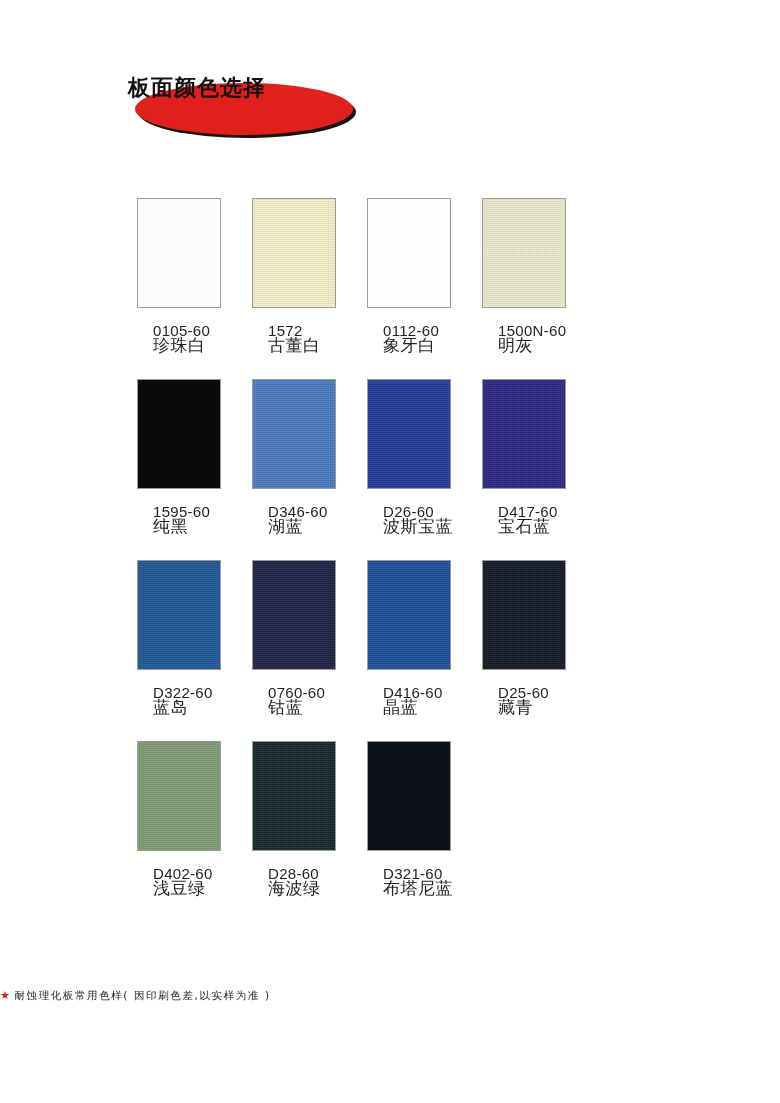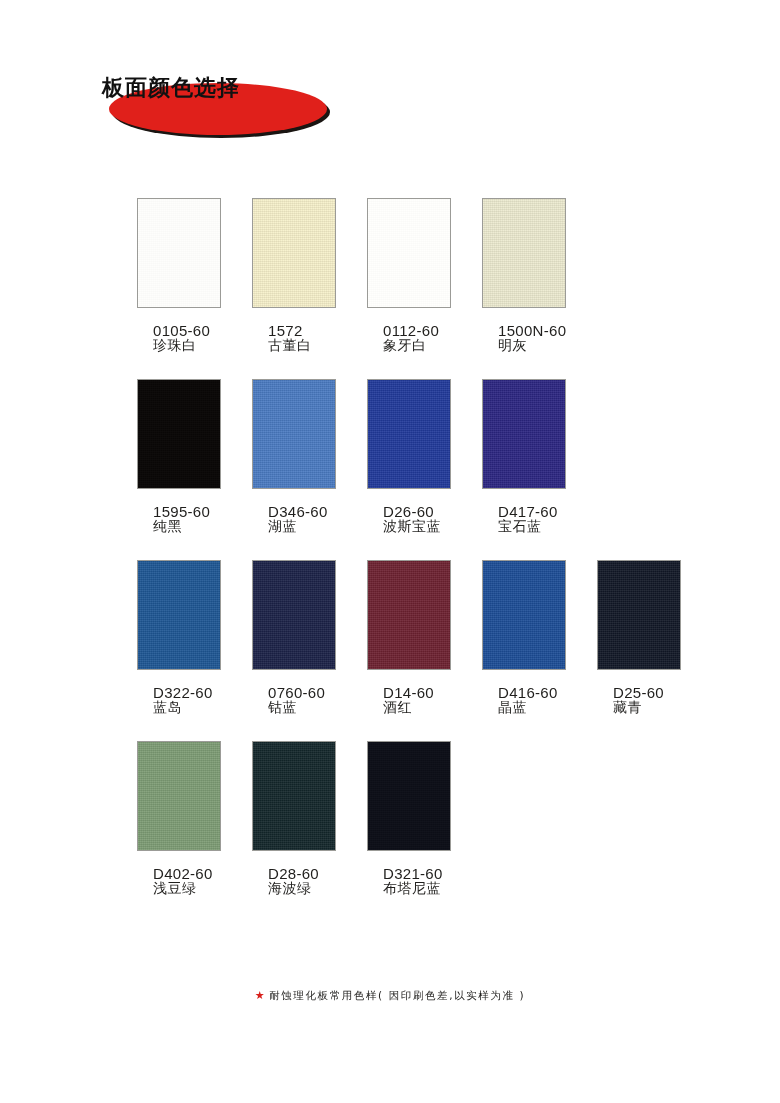--- a/index.html
+++ b/index.html
@@ -11,21 +11,21 @@
     height: 1103px;
     background: #ffffff;
     font-family: "Liberation Sans", "DejaVu Sans", sans-serif;
     overflow: hidden;
     position: relative;
   }
 
   
   .header {
     position: absolute;
-    left: 98px;
+    left: 124px;
     top: 68px;
     width: 240px;
     height: 72px;
   }
   .header-ellipse-shadow {
     position: absolute;
     left: 14px;
     top: 18px;
     width: 218px;
     height: 52px;
@@ -97,35 +97,35 @@
   }
   .code {
     font-size: 15px;
     color: #201f1d;
     letter-spacing: 0.3px;
     white-space: nowrap;
     line-height: 15px;
     font-family: "Liberation Sans", sans-serif;
   }
   .name {
-    font-size: 14px;
+    font-size: 17px;
     color: #201f1d;
     letter-spacing: 0.5px;
     white-space: nowrap;
     line-height: 16px;
-    font-family: Liberation Mono, monospace;
+    font-family: Liberation Sans, sans-serif;
   }
 
   
   .footnote {
     position: absolute;
     left: 0;
     top: 989px;
     width: 780px;
-    text-align: center;
+    text-align: left;
     font-size: 10.5px;
     letter-spacing: 1.6px;
     color: #1c1b19;
     font-family: "DejaVu Sans", "Liberation Sans", sans-serif;
   }
   .footnote .star {
     color: #d8201c;
     font-size: 11px;
     margin-right: 3px;
   }
@@ -212,27 +212,20 @@
       </div>
     </div>
     <div class="cell">
       <div class="swatch" style="background-color: rgb(27, 33, 71);"></div>
       <div class="labels">
         <div class="code">0760-60</div>
         <div class="name">钴蓝</div>
       </div>
     </div>
     <div class="cell">
-      <div class="swatch" style="background-color: rgb(109, 33, 48);"></div>
-      <div class="labels">
-        <div class="code">D14-60</div>
-        <div class="name">酒红</div>
-      </div>
-    </div>
-    <div class="cell">
       <div class="swatch" style="background-color: rgb(28, 77, 150);"></div>
       <div class="labels">
         <div class="code">D416-60</div>
         <div class="name">晶蓝</div>
       </div>
     </div>
     <div class="cell">
       <div class="swatch" style="background-color: rgb(17, 23, 38);"></div>
       <div class="labels">
         <div class="code">D25-60</div>

